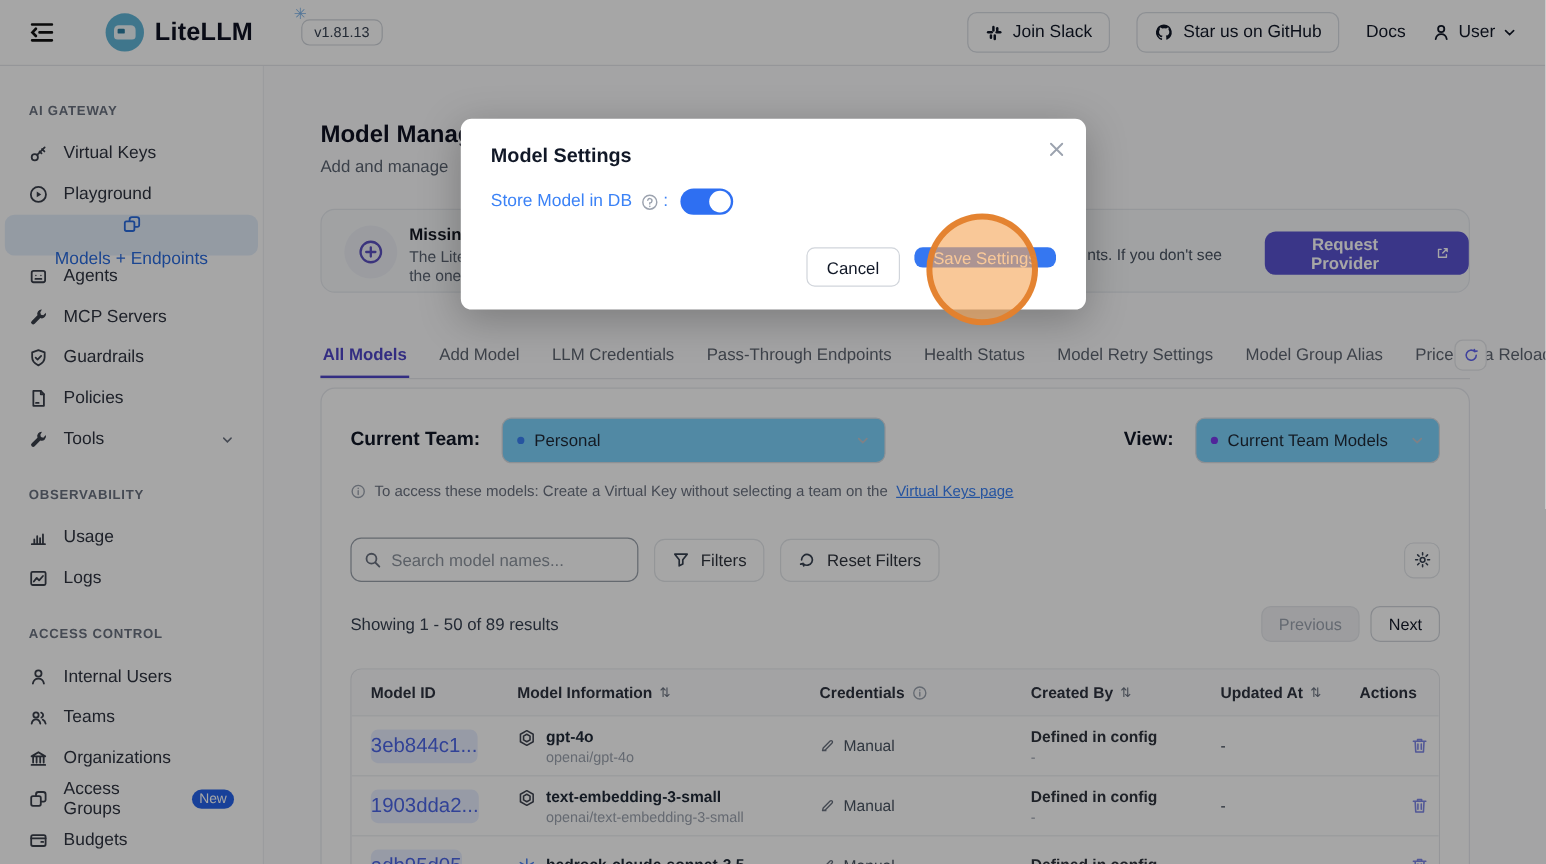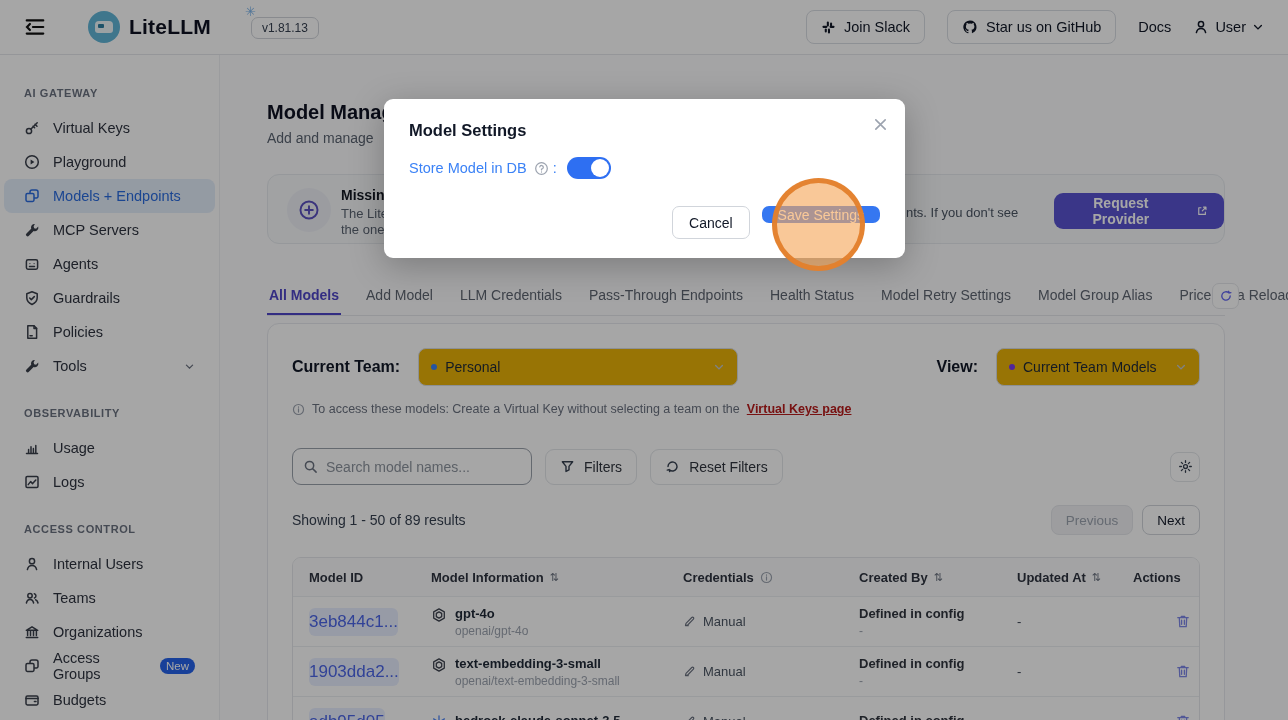--- a/index.html
+++ b/index.html
@@ -24,21 +24,21 @@
   .nav-link { font-size:14.5px; color:#111827; cursor:pointer; }
   .user-wrap { display:flex; align-items:center; gap:6px; font-size:14.5px; color:#111827; cursor:pointer; }
 
   
   .sidebar { position:absolute; top:55px; left:0; bottom:0; width:220px; background:#fff; border-right:1px solid #eef0f3; padding-top:32px; }
   .sec-label { font-size:11px; font-weight:bold; color:#6b7280; letter-spacing:.6px; padding:0 24px; margin-bottom:12px; }
   .sec { margin-bottom:24px; }
   .side-item { height:34px; display:flex; align-items:center; gap:13px; padding:0 20px; margin:0 4px;
                font-size:14.5px; color:#2f3440; border-radius:8px; cursor:pointer; }
   .side-item .sicon { width:16px; height:16px; color:#3a3f4b; flex:0 0 16px; }
-  .side-item.active { background:#e4eefb; color:#2a6cdf; }
+  .side-item.active { background:#e4eefb; color:#2a6cdf;flex-direction:column; }
   .side-item.active .sicon { color:#2a6cdf; }
   .side-item .chev { margin-left:auto; color:#6b7280; width:11px; height:11px; }
   .new-badge { margin-left:10px; background:#2563eb; color:#fff; font-size:11.5px; border-radius:10px; padding:2px 6px; }
 
   
   .main { position:absolute; top:55px; left:220px; right:0; bottom:-80px; background:#fcfcfd; overflow:hidden; }
   .inner { margin:0 63px 0 47px; position:relative; }
   .page-title { padding-top:46px; font-size:20px; font-weight:bold; color:#0f1222; }
   .page-sub { margin-top:6px; font-size:14px; color:#5b6472; }
 
@@ -56,32 +56,32 @@
   .tabs { margin-top:43px; border-bottom:1px solid #e5e7eb; display:flex; gap:23px; position:relative; }
   .tab { font-size:14px; color:#5f6672; padding:0 2px 10px; cursor:pointer; white-space:nowrap; }
   .tab.active { color:#4f46c8; border-bottom:2px solid #4f46c8; font-weight:bold; }
   .refresh-chip { position:absolute; right:-14px; top:-4px; width:27px; height:26px; border:1px solid #e5e7eb; background:#fff;
                   border-radius:7px; display:flex; align-items:center; justify-content:center; color:#6366f1; cursor:pointer; }
 
   .card { margin-top:7px; background:#fff; border:1px solid #e7e9ee; border-radius:12px; padding:24px; min-height:480px; }
 
   .team-row { display:flex; align-items:center; }
   .team-label { font-size:16px; font-weight:bold; color:#111827; }
-  .select { height:38px; border:1px solid #d9dde3; border-radius:8px; background:#eab308; display:flex; align-items:center;
+  .select { height:38px; border:1px solid #d9dde3; border-radius:8px; background:#7dd3fc; display:flex; align-items:center;
             padding:0 12px; gap:8px; font-size:14px; color:#1f2937; cursor:pointer; }
   .select .chevd { margin-left:auto; color:#c2c7cf; width:12px; height:12px; }
   .sel-team { width:320px; margin-left:18px; }
   .sel-view { width:204px; margin-left:18px;text-align:right; }
   .dot-blue { width:6px; height:6px; border-radius:50%; background:#3b82f6; }
   .dot-purple { width:6px; height:6px; border-radius:50%; background:#7c3aed; }
   .view-label { margin-left:auto; font-size:16px; font-weight:bold; color:#111827; }
 
   .note-row { margin-top:16px; display:flex; align-items:center; gap:7px; font-size:12.5px; color:#6b7280; }
   .note-row .nicon { width:13px; height:13px; color:#9ca3af; }
-  .note-link { color:#b91c1c; text-decoration:underline; cursor:pointer;font-weight:bold; }
+  .note-link { color:#3b82f6; text-decoration:underline; cursor:pointer; }
 
   .search-row { margin-top:32px; display:flex; align-items:center; gap:13px; }
   .search-box { width:240px; height:37px; border:1.5px solid #9aa1ab; border-radius:9px; background:#fff;
                 display:flex; align-items:center; padding:0 10px; gap:8px; }
   .search-box .sico { width:15px; height:15px; color:#6b7280; flex:0 0 15px; }
   .search-box input { border:none; outline:none; font-size:14px; color:#374151; width:100%; background:transparent;
                       font-family:"Liberation Sans", sans-serif; }
   .search-box input::placeholder { color:#8d949e; }
   .chip-btn { height:36px; border:1px solid #e3e6ea; border-radius:9px; background:#fff; display:flex; align-items:center;
               gap:9px; padding:0 14px; font-size:14px; color:#30353e; cursor:pointer; }
@@ -204,33 +204,33 @@
       <span>Playground</span>
     </div>
     <div class="side-item active">
       <svg class="sicon" viewBox="0 0 16 16" fill="none" stroke="currentColor" stroke-width="1.5" stroke-linejoin="round">
           <rect x="2" y="5.5" width="8" height="8" rx="1.4"></rect>
           <path d="M6 5.5V4a2 2 0 0 1 2-2h4a2 2 0 0 1 2 2v4.5a1.5 1.5 0 0 1-1.5 1.5H10"></path>
         </svg>
       <span>Models + Endpoints</span>
     </div>
     <div class="side-item">
-      <svg class="sicon" viewBox="0 0 16 16" fill="currentColor" stroke="none">
-          <path d="M10.9 1.9a3.6 3.6 0 0 0-3.7 4.8L2.5 11.4a1.7 1.7 0 1 0 2.4 2.4l4.7-4.7a3.6 3.6 0 0 0 4.6-4.5l-2.1 2.1-2-.5-.5-2z"></path>
-        </svg>
-      <span>MCP Servers</span>
-    </div>
-    <div class="side-item">
       <svg class="sicon" viewBox="0 0 16 16" fill="none" stroke="currentColor" stroke-width="1.5" stroke-linejoin="round">
           <rect x="2.4" y="3.8" width="11.2" height="9.4" rx="1.6"></rect>
           <circle cx="5.9" cy="7.6" r=".6" fill="currentColor" stroke="none"></circle>
           <circle cx="10.1" cy="7.6" r=".6" fill="currentColor" stroke="none"></circle>
           <path d="M5.5 10.4h5" stroke-linecap="round"></path>
         </svg>
       <span>Agents</span>
+    </div>
+    <div class="side-item">
+      <svg class="sicon" viewBox="0 0 16 16" fill="currentColor" stroke="none">
+          <path d="M10.9 1.9a3.6 3.6 0 0 0-3.7 4.8L2.5 11.4a1.7 1.7 0 1 0 2.4 2.4l4.7-4.7a3.6 3.6 0 0 0 4.6-4.5l-2.1 2.1-2-.5-.5-2z"></path>
+        </svg>
+      <span>MCP Servers</span>
     </div>
     <div class="side-item">
       <svg class="sicon" viewBox="0 0 16 16" fill="none" stroke="currentColor" stroke-width="1.5" stroke-linejoin="round">
           <path d="M8 1.8l5.2 1.9v4.1c0 3.2-2.2 5.4-5.2 6.7-3-1.3-5.2-3.5-5.2-6.7V3.7z"></path>
           <path d="M5.7 8l1.6 1.6 3-3" stroke-linecap="round"></path>
         </svg>
       <span>Guardrails</span>
     </div>
     <div class="side-item">
       <svg class="sicon" viewBox="0 0 16 16" fill="none" stroke="currentColor" stroke-width="1.5" stroke-linejoin="round">

